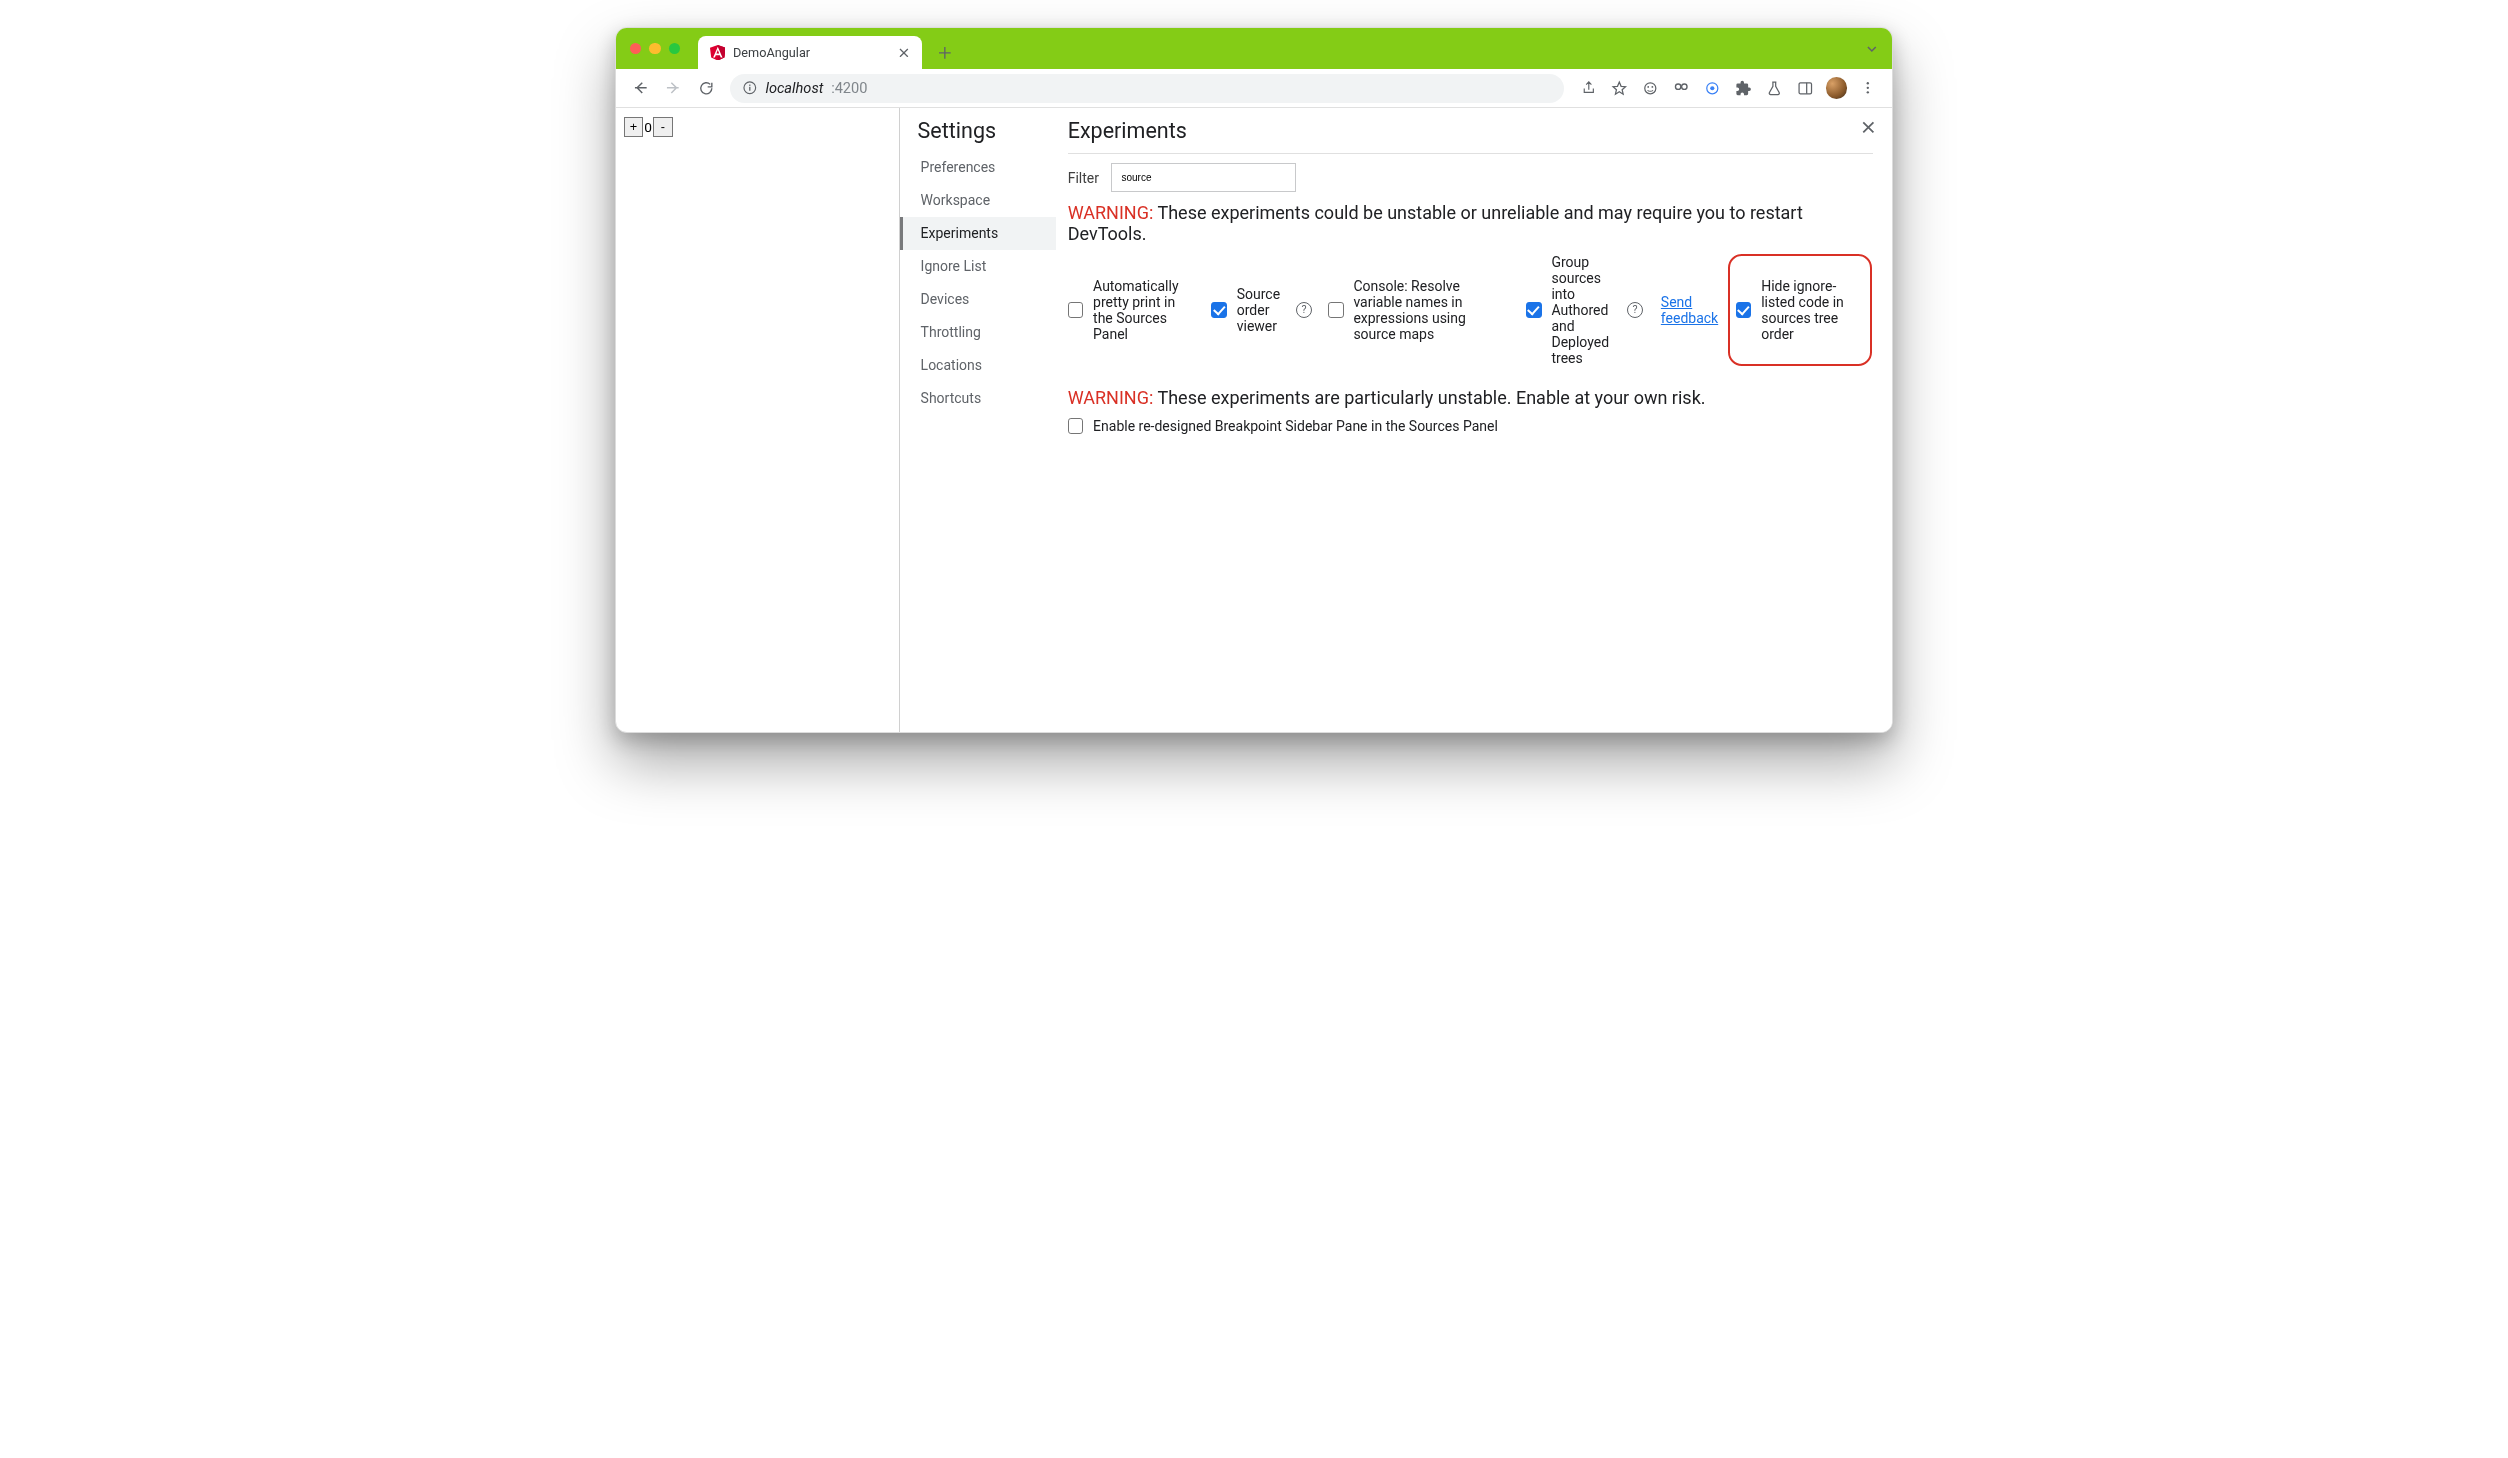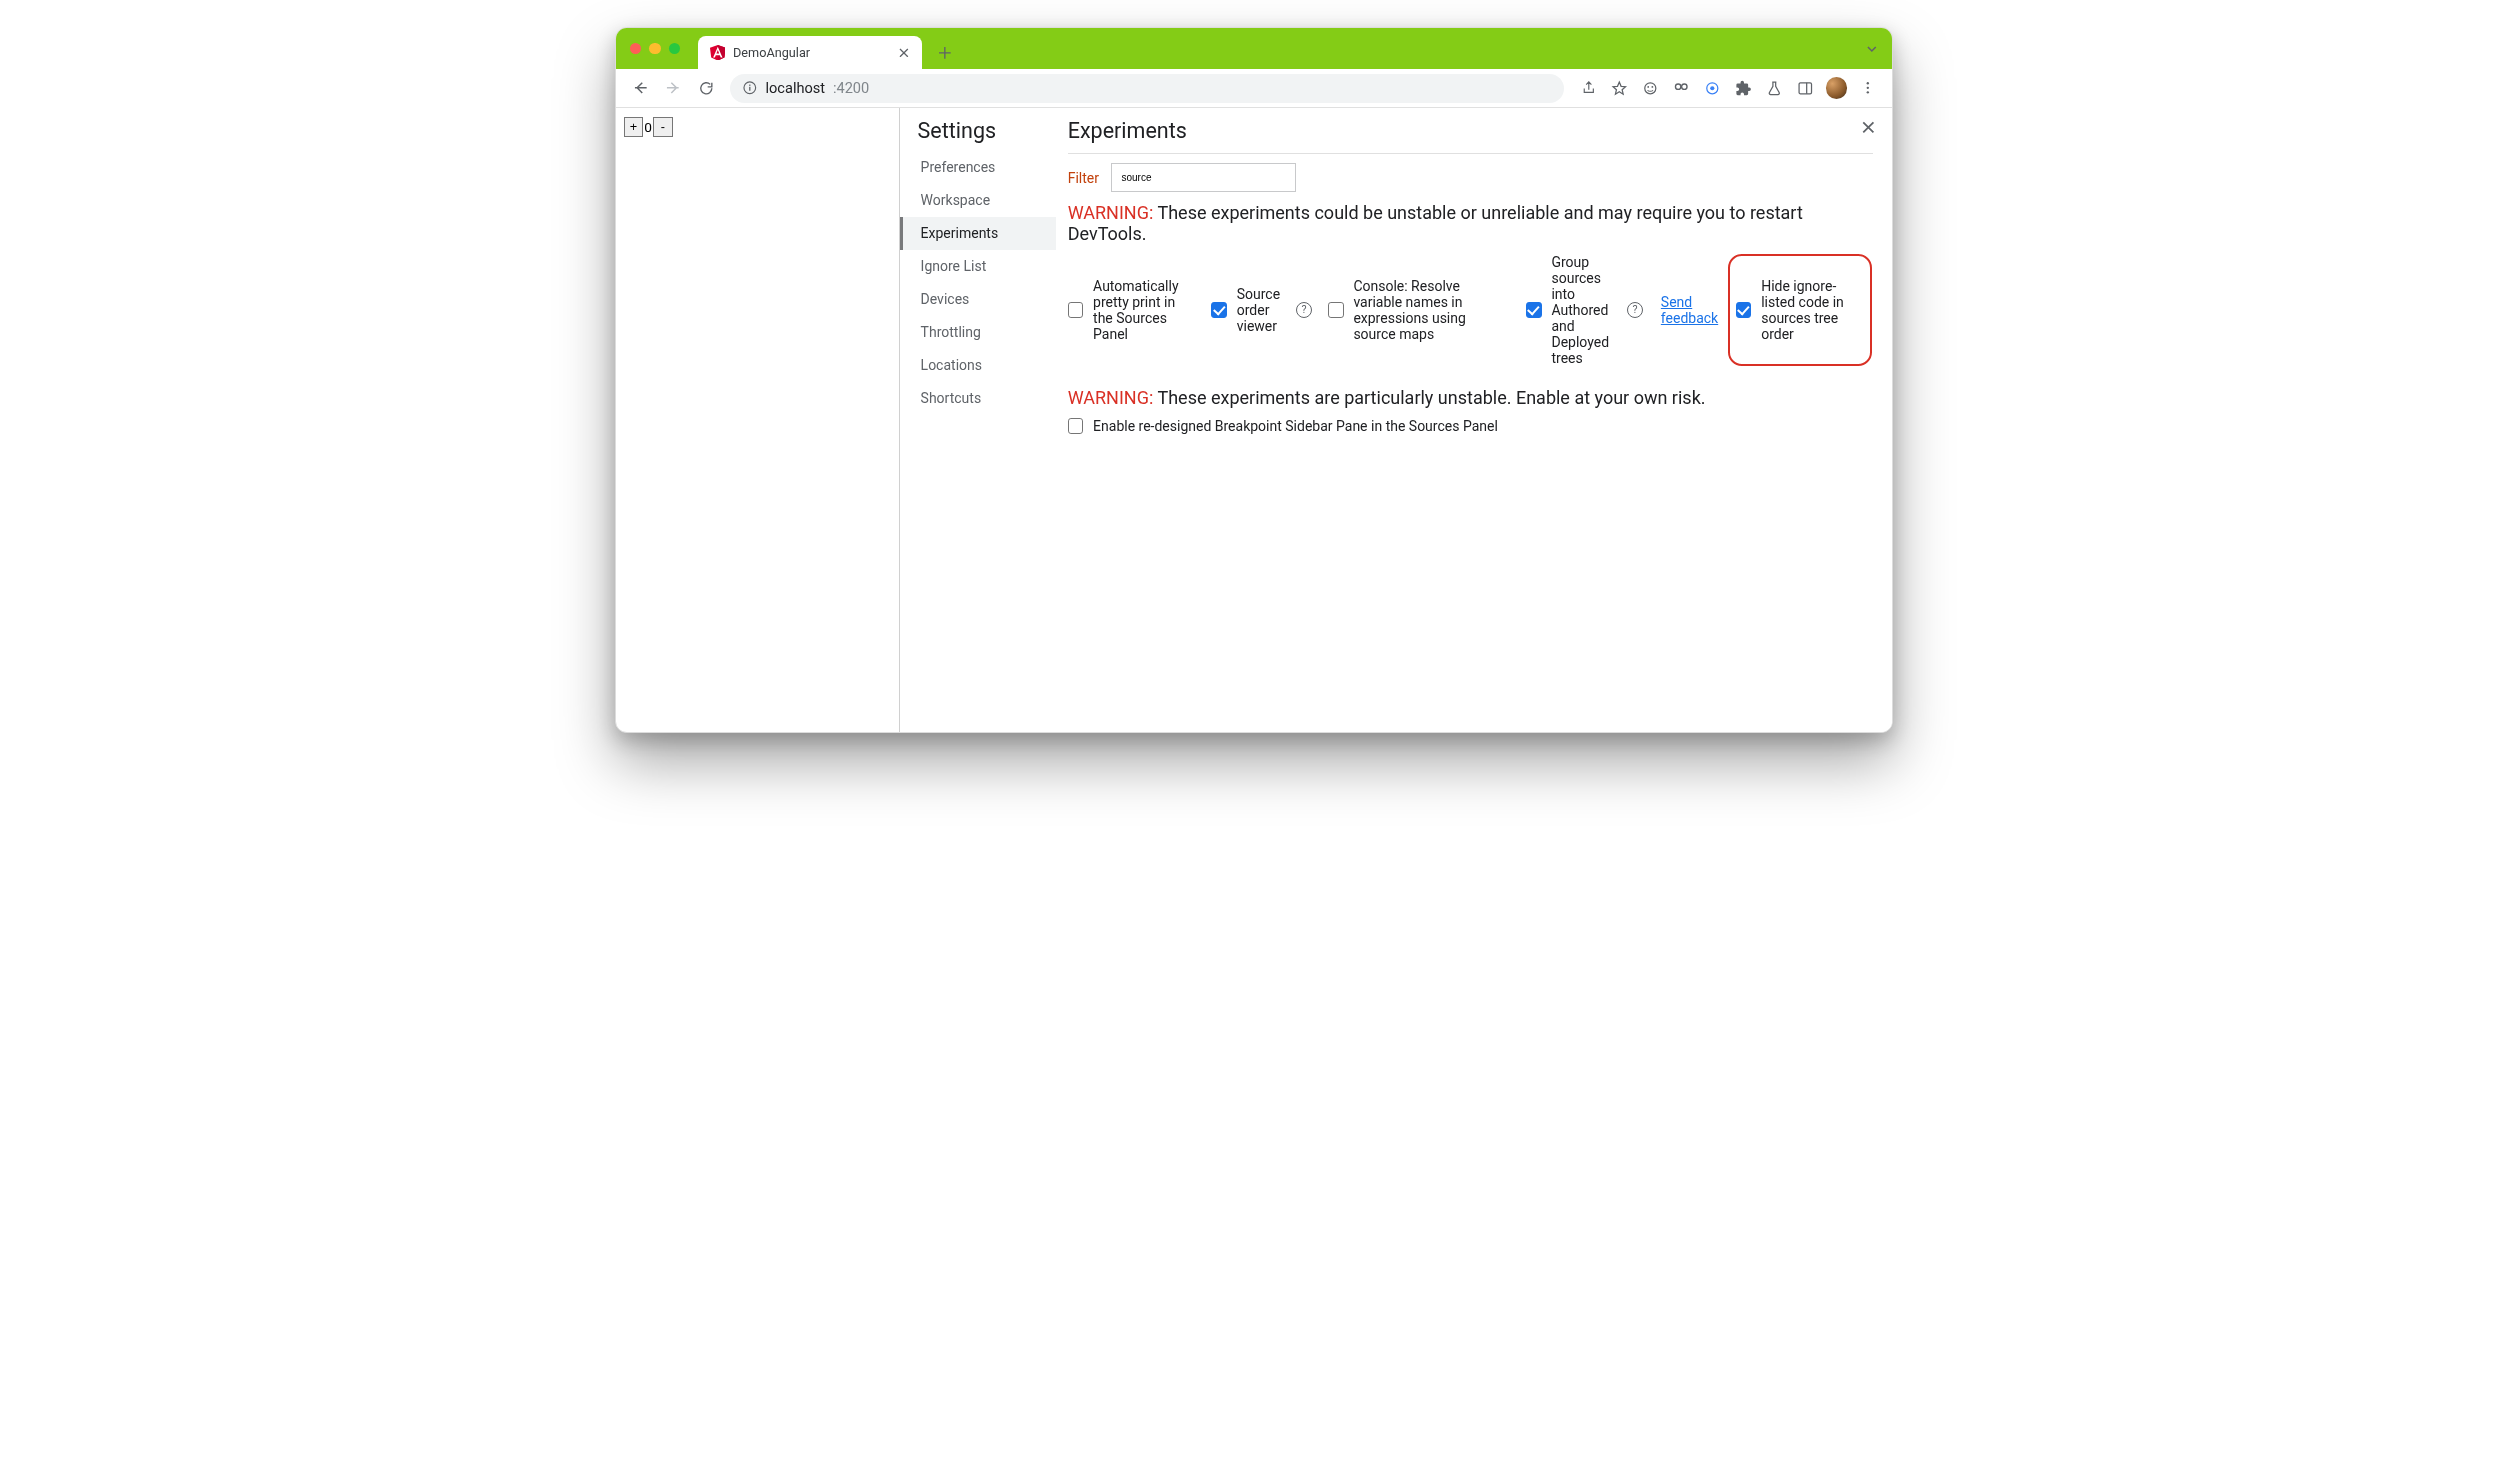--- a/index.html
+++ b/index.html
@@ -90,21 +90,21 @@
     background:#f1f3f4;
     border-radius:14.6px;
     display:flex; align-items:center;
     padding:0 11.7px;
     margin: 0 5.9px;
     gap:7.8px;
     color:#202124;
     font-size:14.6px;
   }
   .omnibox .info-icon { color:#5f6368; display:flex;}
-  .omnibox .url-host { color:#202124; }
+  .omnibox .url-host { color:#202124;font-style:italic; }
   .omnibox .url-port { color:#80868b; }
   .right-icons { display:flex; align-items:center; gap:2px;}
   .avatar {
     width:21.5px;height:21.5px;border-radius:50%;
     background: radial-gradient(circle at 30% 30%, #d9a066, #8b5a2b 60%, #3b2a1a);
   }
   
   .content {
     display:flex; height: 624px; position:relative;
   }
@@ -149,21 +149,21 @@
     background:#f1f3f4; color:#202124; border-left-color:#78797b;
   }
   .dt-main {
     flex:1; padding: 9.8px 19.5px 19.5px 11.7px; overflow:auto;
   }
   .dt-main h1 {
     font-size:21.5px; font-weight:400; color:#202124; margin-bottom:9.8px;
   }
   .dt-hr { border:none; border-top:1px solid #e0e0e0; margin-bottom:9.8px;}
   .filter-row { display:flex; align-items:center; gap:11.7px; margin-bottom:9.8px;}
-  .filter-row label { font-size:14px; color:#c2410c; }
+  .filter-row label { font-size:14px; color:#404040; }
   .filter-row input {
     height:29px; width:185px;
     border:1px solid #c8c9cb; padding:0 9.8px; font-size:10px;
     outline:none;
   }
   .warning-line { font-size:18px; margin: 7.8px 0 9.8px;}
   .warning-label { color:#d93025; }
   .warning-text { color:#202124; }
   .exp-list { display:flex; flex-direction:row; gap:15.6px; margin-top:7.8px;}
   .exp-row {

